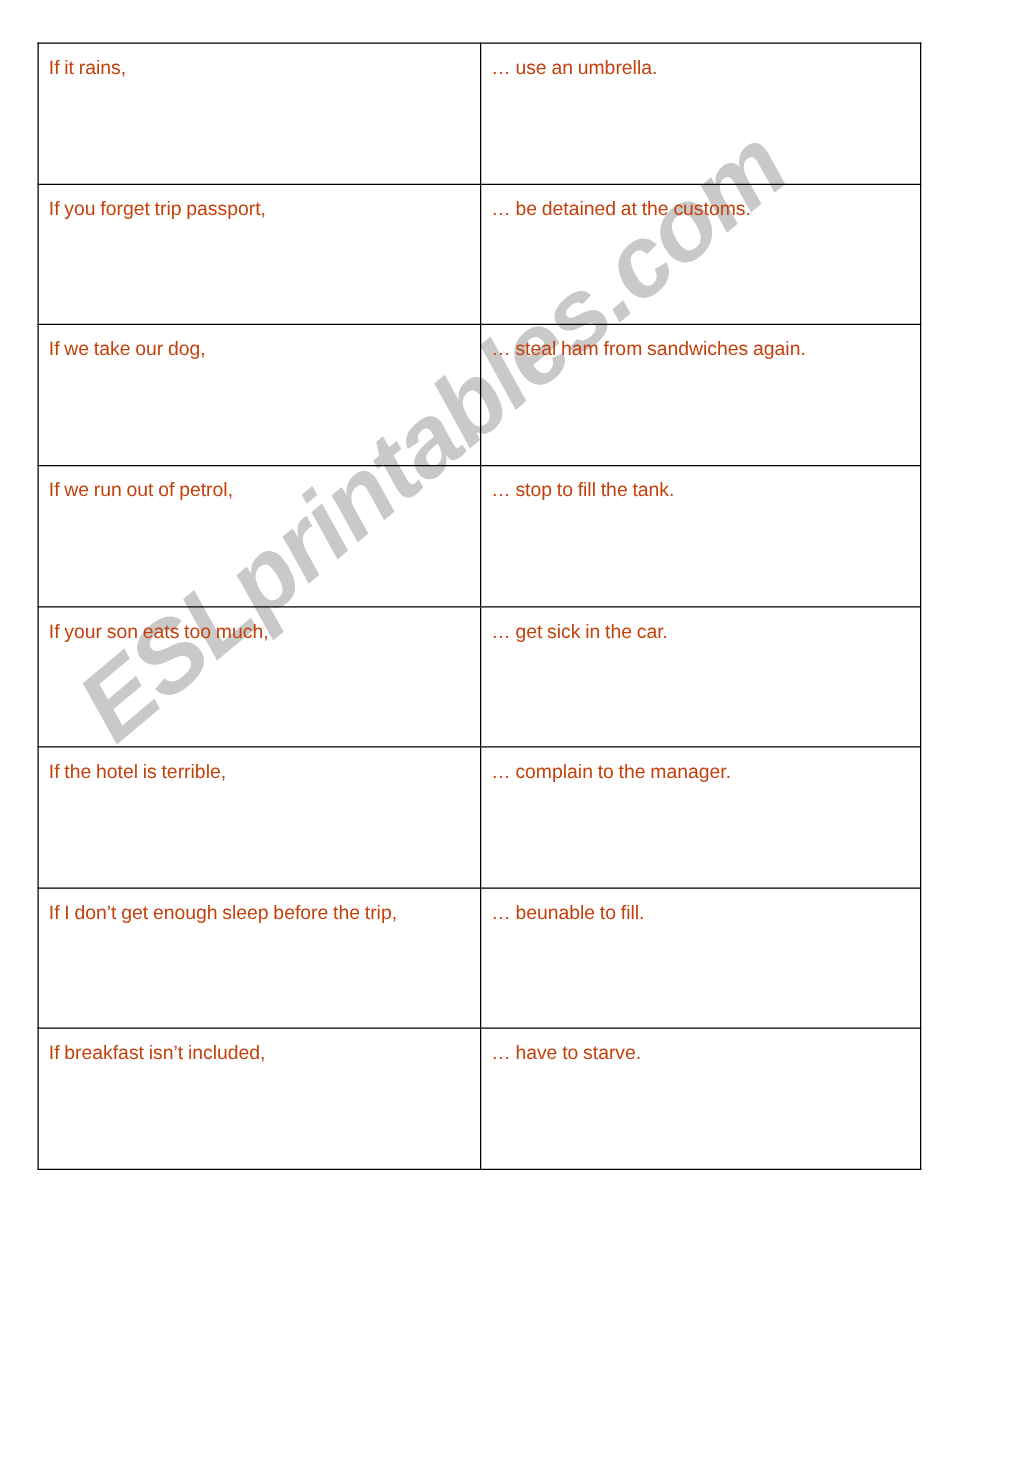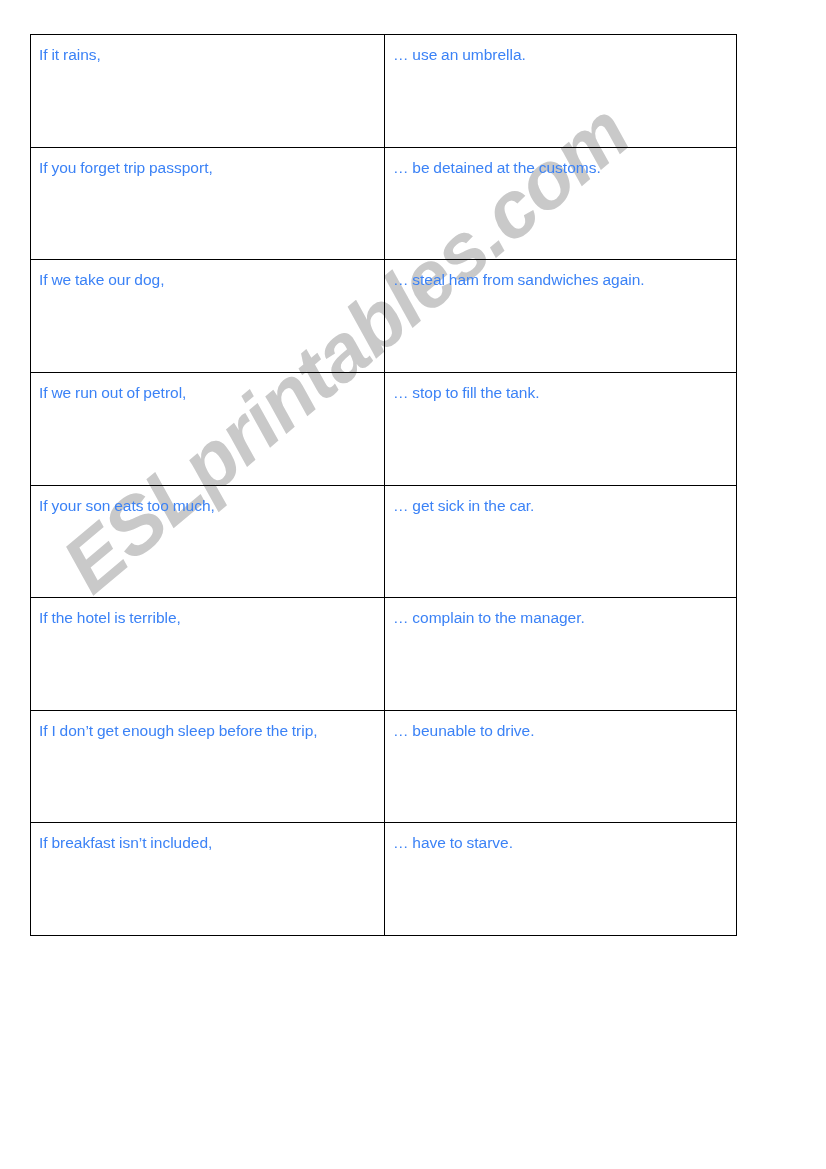--- a/index.html
+++ b/index.html
@@ -60,21 +60,21 @@
     table-layout: fixed;
     z-index: 10;
   }
   #match-table td {
     border: 1px solid #000000;
     vertical-align: top;
     padding: 9px 6px 6px 8px;
     height: 90.2px;
     font-size: 15.5px;
     line-height: 1.45;
-    color: #3b82f6;
+    color: #c2410c;
     font-family: "Liberation Sans", sans-serif;
     word-spacing: -0.5px;
   }
   #match-table td.col-clause {
     width: 339px;
   }
   #match-table td.col-result {
     width: 337px;
   }
   .cell-text {
@@ -138,21 +138,21 @@
           </td>
         <td class="col-result">
             <span class="cell-text">… complain to the manager.</span>
           </td>
       </tr>
       <tr>
         <td class="col-clause">
             <span class="cell-text">If I don’t get enough sleep before the trip,</span>
           </td>
         <td class="col-result">
-            <span class="cell-text">… beunable to drive.</span>
+            <span class="cell-text">… beunable to fill.</span>
           </td>
       </tr>
       <tr>
         <td class="col-clause">
             <span class="cell-text">If breakfast isn’t included,</span>
           </td>
         <td class="col-result">
             <span class="cell-text">… have to starve.</span>
           </td>
       </tr>

